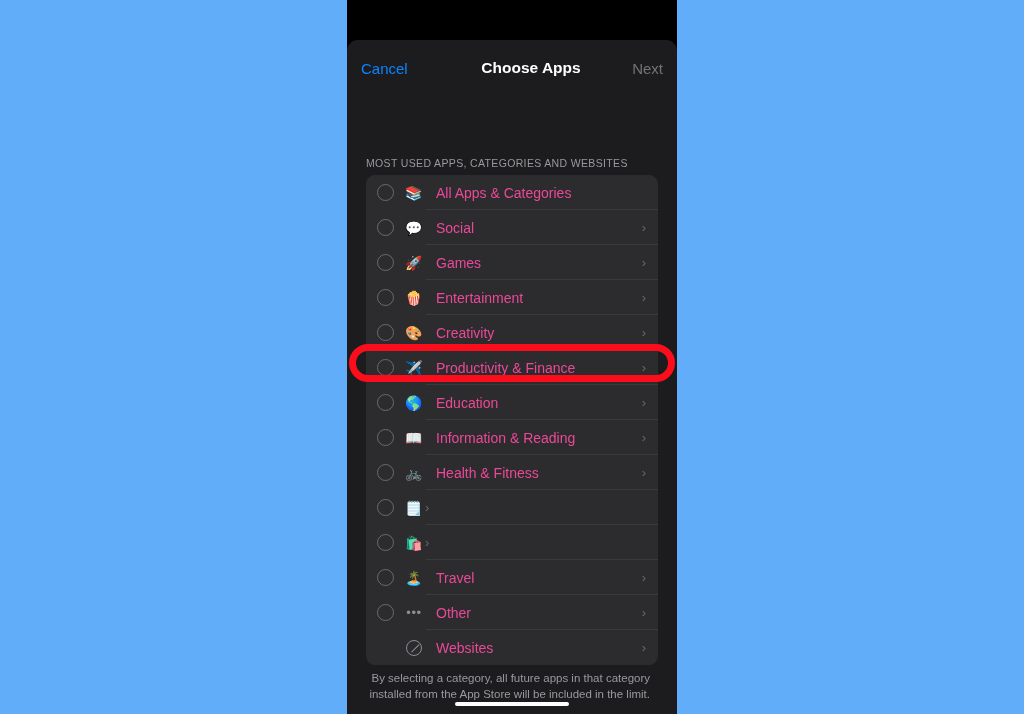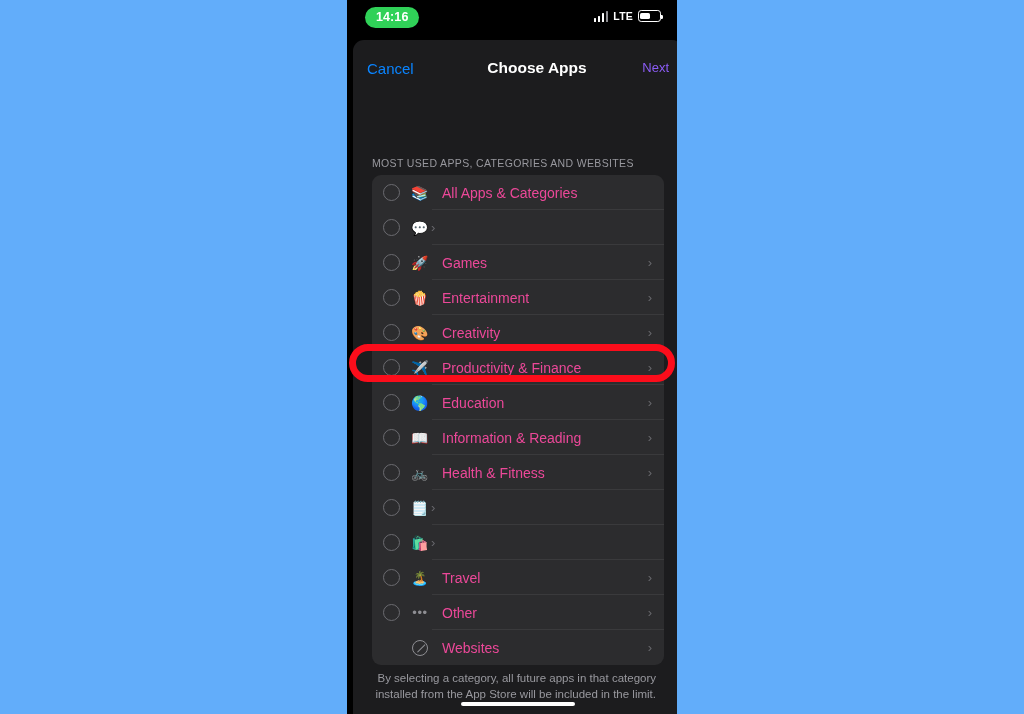--- a/index.html
+++ b/index.html
@@ -93,21 +93,21 @@
     position: absolute;
     left: 1.3px; top: 1.3px; bottom: 1.3px;
     width: 10px;
     background: #ffffff;
     border-radius: 1.6px;
   }
 
   
   #sheet {
     position: absolute;
-    left: 6px;
+    left: 0;
     top: 40px;
     width: 330px;
     height: 674px;
     background: #1c1c1e;
     border-radius: 11px 11px 0 0;
     text-decoration: underline;
   }
 
   
   #nav-bar {
@@ -128,22 +128,22 @@
     text-align: center;
     color: #ffffff;
     font-size: 15.5px;
     font-weight: bold;
     padding-left: 38px;
   }
   #nav-next {
     position: absolute;
     right: 14px;
     top: 20px;
-    color: #8b5cf6;
-    font-size: 13px;
+    color: #737373;
+    font-size: 15px;
   }
 
   
   #section-header {
     position: absolute;
     left: 19px;
     top: 117px;
     color: #98989e;
     font-size: 10.5px;
     letter-spacing: 0.35px;
@@ -291,20 +291,21 @@
           </div>
           <div class="row-label">All Apps &amp; Categories</div>
           <div class="chevron hidden">›</div>
           <div class="row-sep"></div>
         </div>
         <div class="row">
           <div class="radio"></div>
           <div class="row-icon">
             <span>💬</span>
           </div>
+          <div class="row-label">Social</div>
           <div class="chevron">›</div>
           <div class="row-sep"></div>
         </div>
         <div class="row">
           <div class="radio"></div>
           <div class="row-icon">
             <span>🚀</span>
           </div>
           <div class="row-label">Games</div>
           <div class="chevron">›</div>
@@ -406,31 +407,16 @@
           <div class="row-label">Websites</div>
           <div class="chevron">›</div>
         </div>
       </div>
 
     <div id="footer-note">By selecting a category, all future apps in that category installed from the App Store will be included in the limit.</div>
 
     <div id="home-indicator"></div>
   </div>
 
-  <div id="status-bar">
-    <div id="time-pill">14:16</div>
-    <div id="status-right">
-      <div class="sig-bars">
-        <i></i>
-          <i></i>
-          <i></i>
-          <i></i>
-      </div>
-      <div id="lte-label">LTE</div>
-      <div id="battery">
-        <div id="battery-fill"></div>
-      </div>
-    </div>
-  </div>
 
 </div>
 
 <div id="annotation-box"></div>
 
 </body></html>

